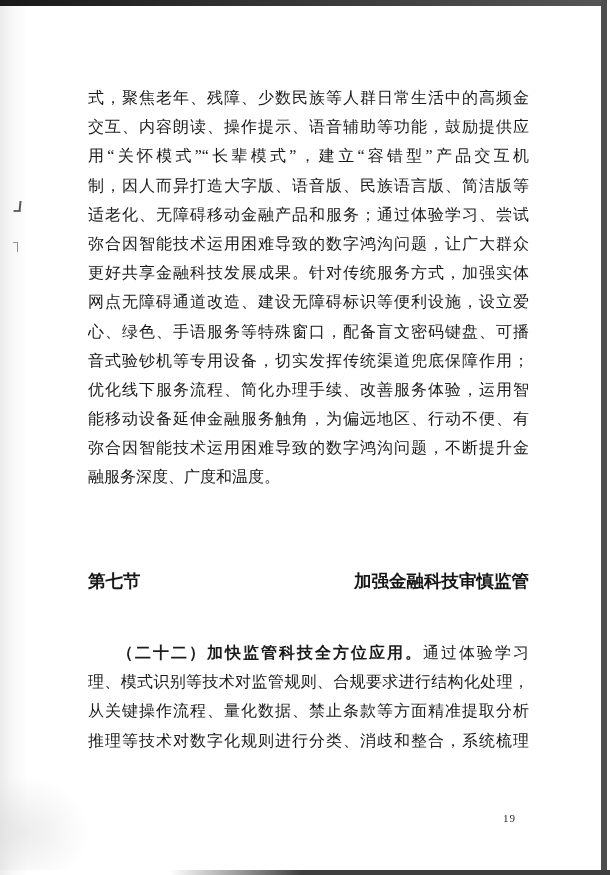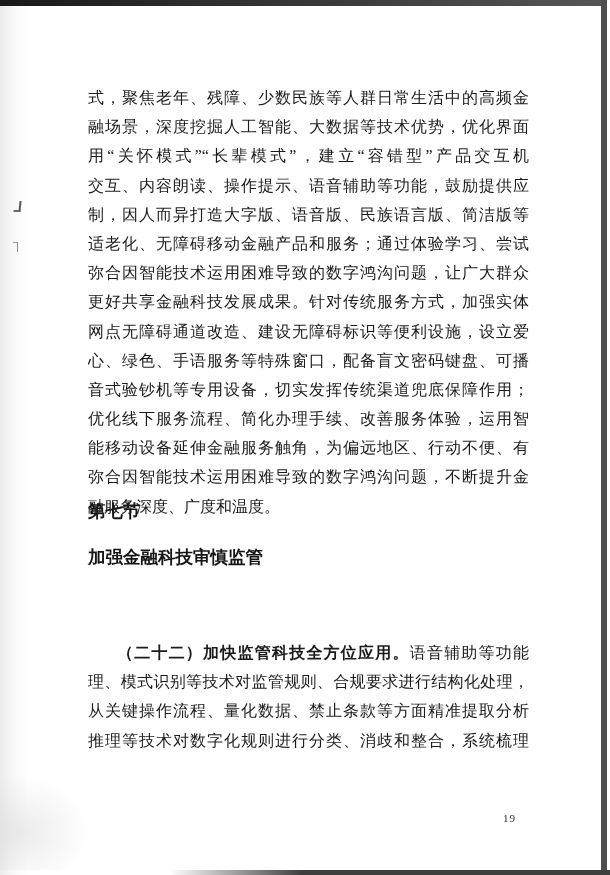--- a/index.html
+++ b/index.html
@@ -34,61 +34,60 @@
   #p2{top:638px;}
   .line{
     height:29.2px;line-height:29.2px;font-size:16px;
     text-align:justify;text-align-last:justify;
     overflow:hidden;white-space:nowrap;
   }
   .line.no-justify{text-align-last:left;}
   .line.indent{padding-left:29px;}
   .bold{font-weight:bold;}
   .heading{
-    position:absolute;left:88px;width:441px;top:543px;height:29px;line-height:29px;
-    display:flex;justify-content:flex-end;gap:17px;
-    font-weight:bold;font-size:17.5px;color:#161616;flex-direction:column;
+    position:absolute;left:88px;width:441px;top:567px;height:29px;line-height:29px;
+    display:flex;justify-content:space-between;gap:17px;
+    font-weight:bold;font-size:17.5px;color:#161616;
   }
   .pagenum{
     position:absolute;left:503px;top:809px;width:30px;
     font-size:11px;line-height:18px;letter-spacing:1px;color:#2a2a2a;
   }
 </style>
 </head>
 <body>
 
 <div class="page"></div>
 <div class="smudge-bottom-left"></div>
 
 <div class="textblock" id="p1">
     <div class="line">式，聚焦老年、残障、少数民族等人群日常生活中的高频金</div>
-    <div class="line">融场景，深度挖掘人工智能、大数据等技术优势，优化界面</div>
+    <div class="line">交互、内容朗读、操作提示、语音辅助等功能，鼓励提供应</div>
     <div class="line">用“关怀模式”“长辈模式”，建立“容错型”产品交互机</div>
-    <div class="line">交互、内容朗读、操作提示、语音辅助等功能，鼓励提供应</div>
     <div class="line">制，因人而异打造大字版、语音版、民族语言版、简洁版等</div>
     <div class="line">适老化、无障碍移动金融产品和服务；通过体验学习、尝试</div>
     <div class="line">弥合因智能技术运用困难导致的数字鸿沟问题，让广大群众</div>
     <div class="line">更好共享金融科技发展成果。针对传统服务方式，加强实体</div>
     <div class="line">网点无障碍通道改造、建设无障碍标识等便利设施，设立爱</div>
     <div class="line">心、绿色、手语服务等特殊窗口，配备盲文密码键盘、可播</div>
     <div class="line">音式验钞机等专用设备，切实发挥传统渠道兜底保障作用；</div>
     <div class="line">优化线下服务流程、简化办理手续、改善服务体验，运用智</div>
     <div class="line">能移动设备延伸金融服务触角，为偏远地区、行动不便、有</div>
     <div class="line">弥合因智能技术运用困难导致的数字鸿沟问题，不断提升金</div>
     <div class="line no-justify">融服务深度、广度和温度。</div>
   </div>
 
 <div class="heading">
   <span>第七节</span>
   <span>加强金融科技审慎监管</span>
 </div>
 
 <div class="textblock" id="p2">
   <div class="line indent">
-    <span class="bold">（二十二）加快监管科技全方位应用。</span><span>语音辅助等功能</span>
+    <span class="bold">（二十二）加快监管科技全方位应用。</span><span>通过体验学习</span>
   </div>
   <div>
       <div class="line">理、模式识别等技术对监管规则、合规要求进行结构化处理，</div>
       <div class="line">从关键操作流程、量化数据、禁止条款等方面精准提取分析</div>
       <div class="line">推理等技术对数字化规则进行分类、消歧和整合，系统梳理</div>
     </div>
 </div>
 
 <div class="pagenum">19</div>
 

